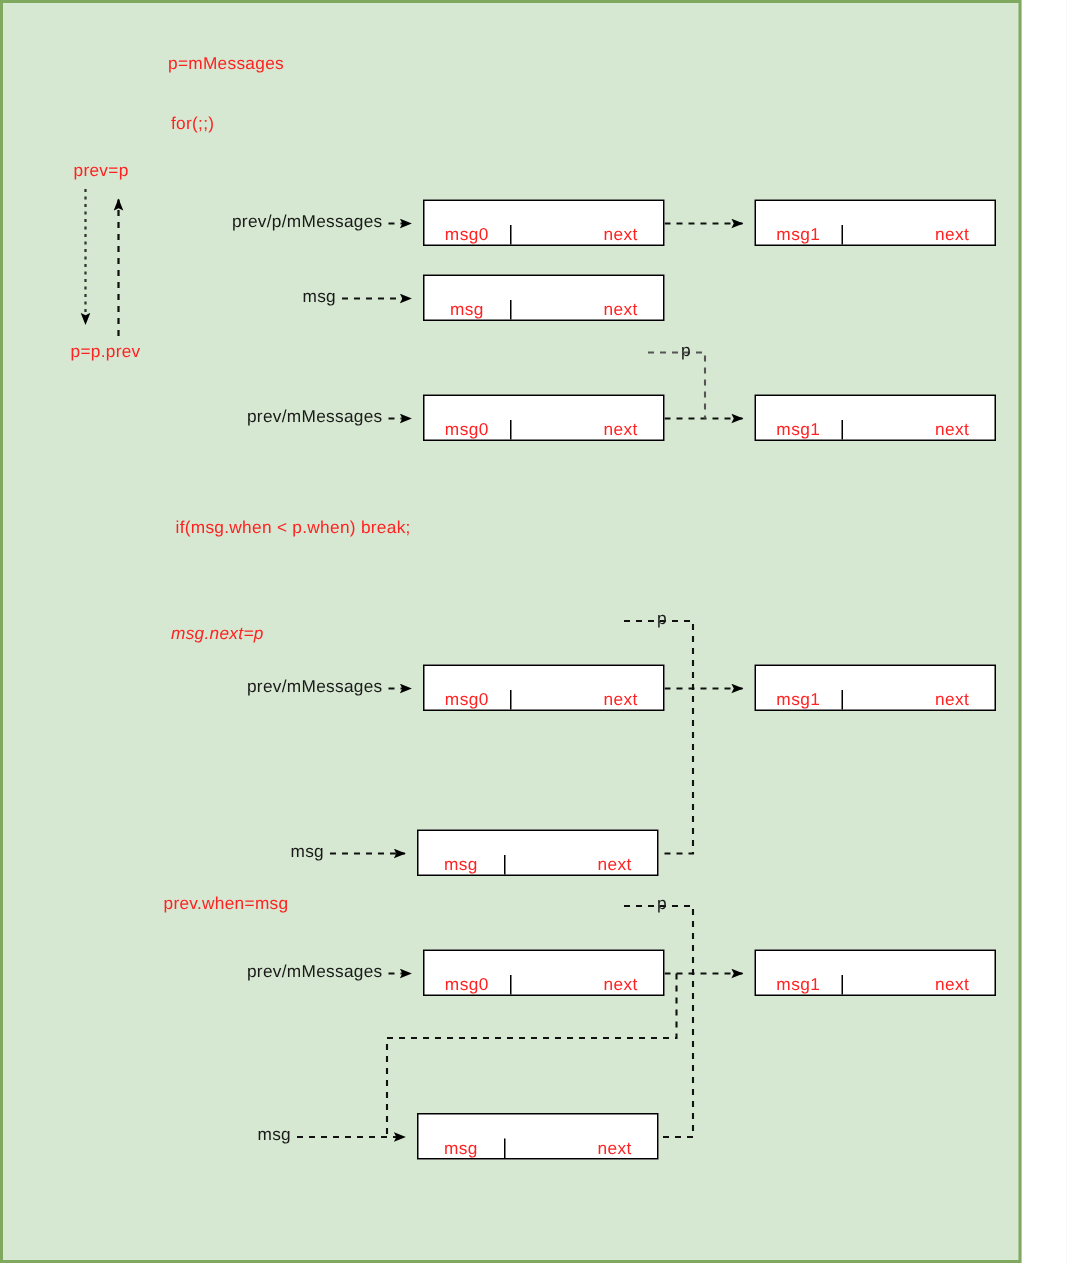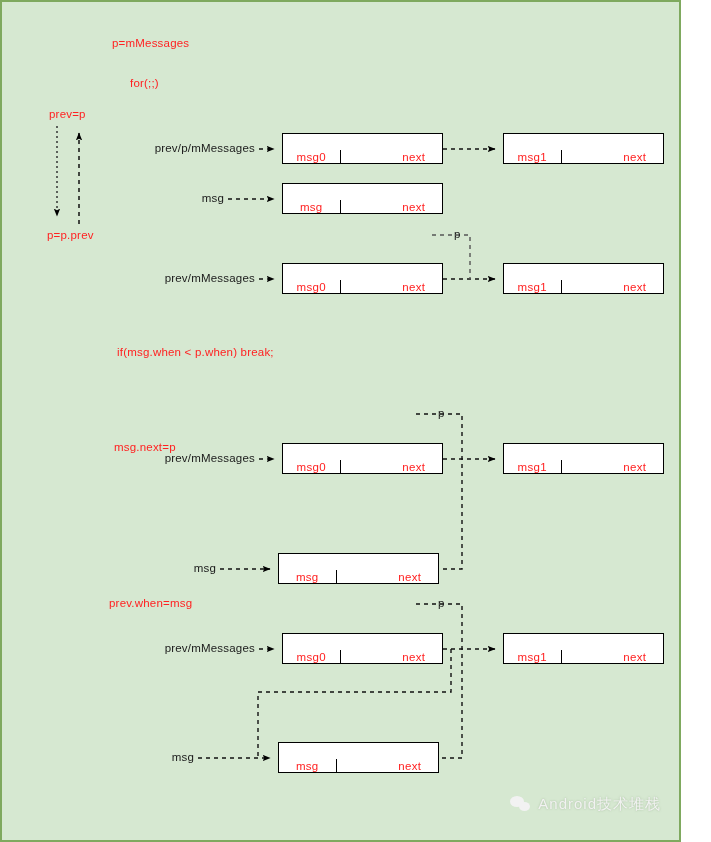--- a/index.html
+++ b/index.html
@@ -125,25 +125,25 @@
     </g>
     <g stroke="#111" stroke-width="1.4" fill="none" stroke-dasharray="4,4">
       <path d="M441,647 L449,647 L449,690 L256,690 L256,756"></path>
     </g>
     <g stroke="#111" stroke-width="1.4" fill="none" stroke-dasharray="4,4">
       <path d="M196,756 L268,756" marker-end="url(#arrow)"></path>
     </g>
   </svg>
 
   <div class="lbl red" style="left:110px;top:35px;">p=mMessages</div>
-  <div class="lbl red" style="left:128px;top:75px;">for(;;)</div>
+  <div class="lbl red" style="left:112px;top:75px;">for(;;)</div>
   <div class="lbl red" style="left:47px;top:106px;">prev=p</div>
   <div class="lbl red" style="left:45px;top:227px;">p=p.prev</div>
   <div class="lbl red" style="left:115px;top:344px;">if(msg.when &lt; p.when)  break;</div>
-  <div class="lbl red" style="left:112px;top:439px;">msg.next=p</div>
+  <div class="lbl red" style="left:112px;top:415px;font-style:italic;">msg.next=p</div>
   <div class="lbl red" style="left:107px;top:595px;">prev.when=msg</div>
 
   <div class="lbl black right" style="left:253px;top:140px;">prev/p/mMessages</div>
   <div class="lbl black right" style="left:222px;top:190px;">msg</div>
   <div class="lbl black right" style="left:253px;top:270px;">prev/mMessages</div>
   <div class="lbl black" style="left:416px;top:226px;">p</div>
 
   <div class="lbl black right" style="left:253px;top:450px;">prev/mMessages</div>
   <div class="lbl black right" style="left:214px;top:560px;">msg</div>
   <div class="lbl black" style="left:400px;top:405px;">p</div>
@@ -192,21 +192,14 @@
       <div class="node-box" style="left: 501px; top: 631px; width: 161px; height: 31px;">
         <div class="node-cell">msg1</div>
         <div class="node-cell divider">next</div>
       </div>
       <div class="node-box" style="left: 276px; top: 740px; width: 161px; height: 31px;">
         <div class="node-cell">msg</div>
         <div class="node-cell divider">next</div>
       </div>
     </div>
 
-  <div class="watermark">
-    <span class="wm-logo">
-      <span class="b1"></span>
-        <span class="b2"></span>
-    </span>
-    <span>Android技术堆栈</span>
-  </div>
 
 </div>
 
 </body></html>

